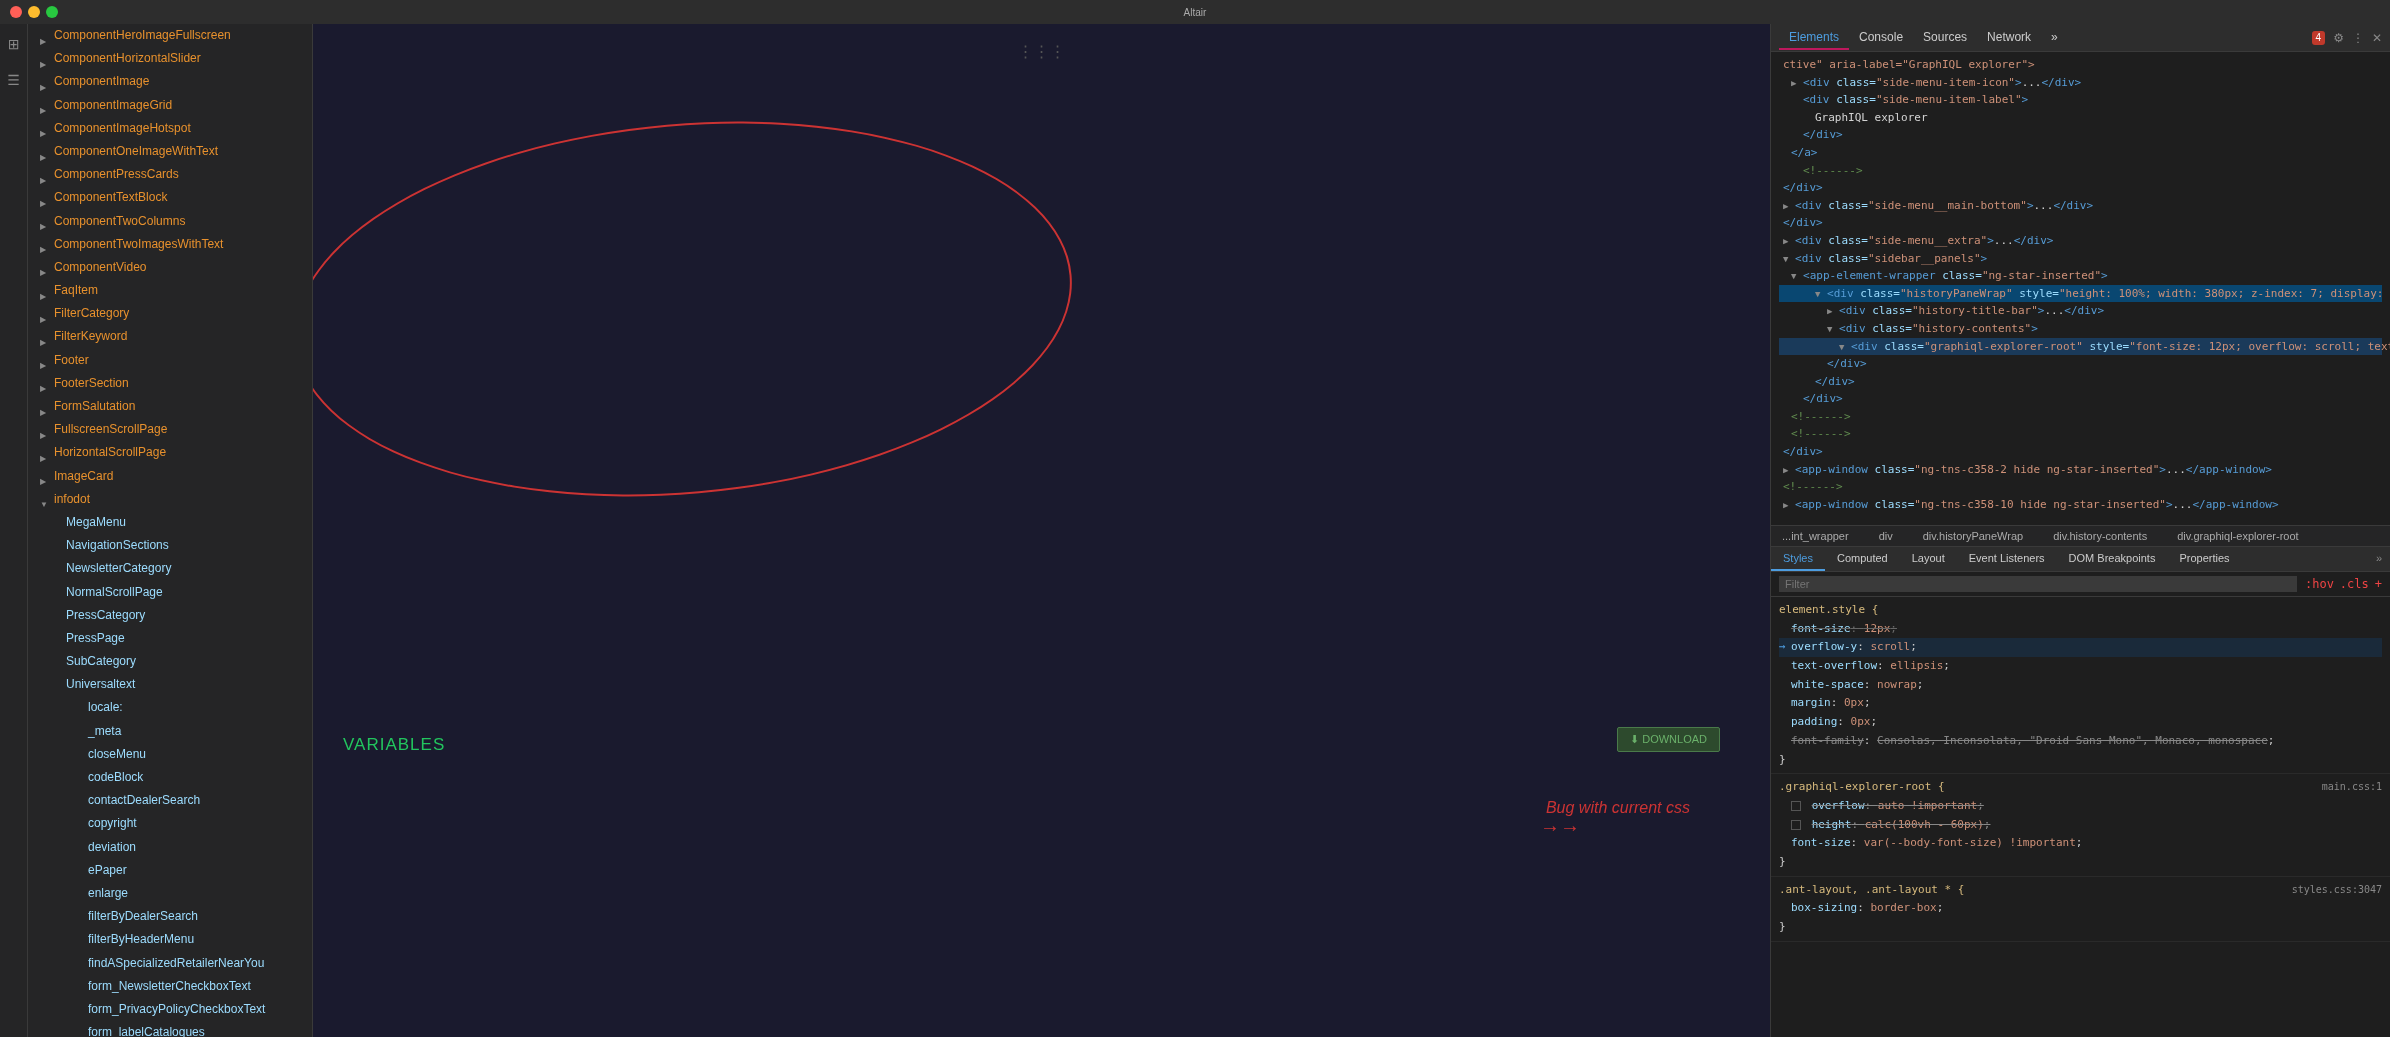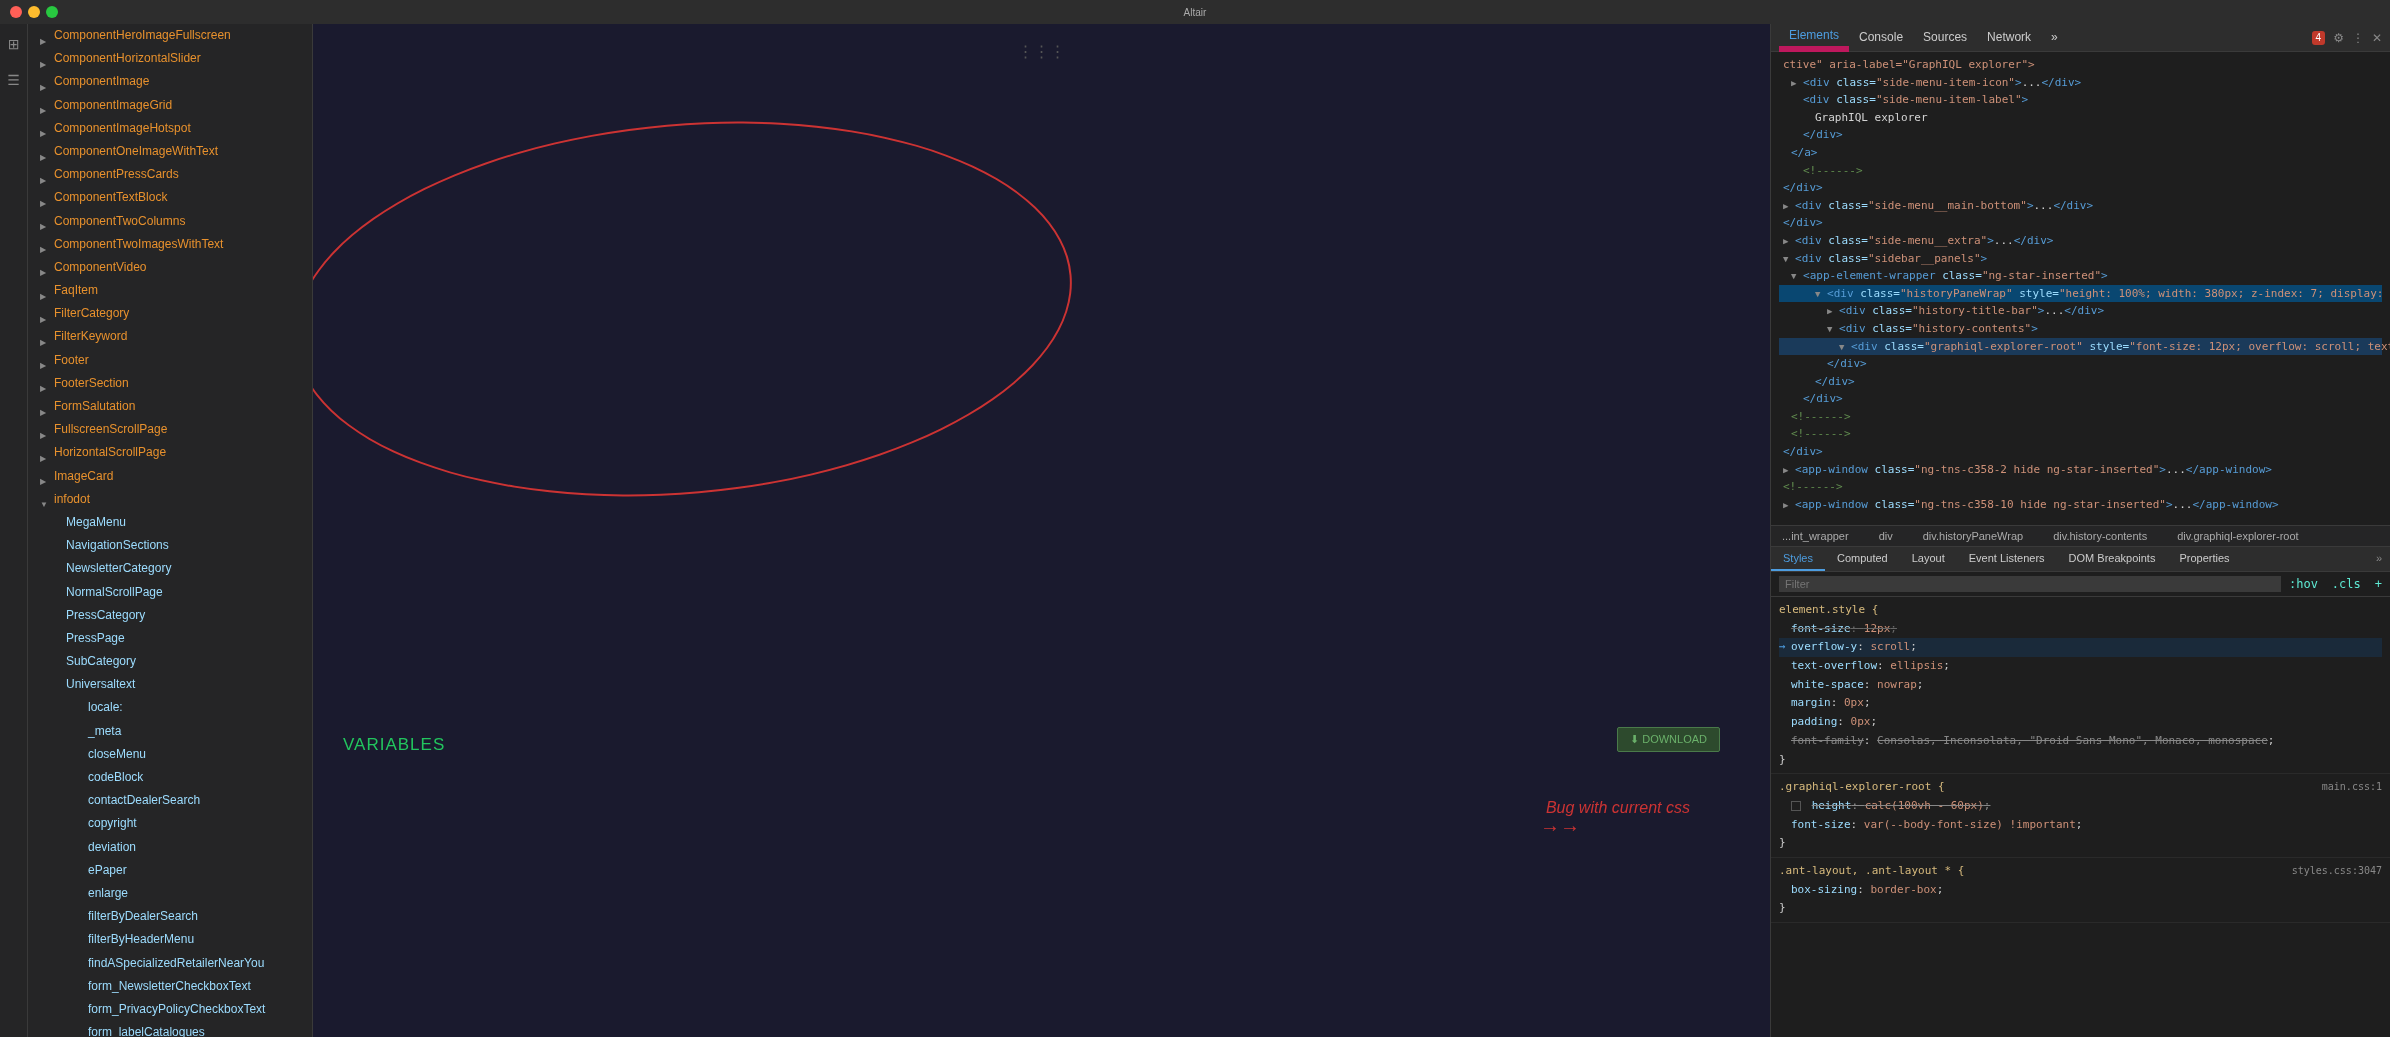--- a/index.html
+++ b/index.html
@@ -176,21 +176,21 @@
     }
     .devtools-tab {
       padding: 4px 10px;
       font-size: 12px;
       color: #ccc;
       cursor: pointer;
       border-bottom: 2px solid transparent;
     }
     .devtools-tab.active {
       color: #4d9de0;
-      border-bottom: 6px solid #be185d;
+      border-bottom: 2px solid #be185d;
     }
     .devtools-icons {
       margin-left: auto;
       display: flex;
       gap: 8px;
       color: #888;
       font-size: 12px;
     }
     .devtools-badge {
       background: #c0392b;
@@ -293,21 +293,21 @@
     }
     .css-filter-input {
       background: #3a3a3a;
       border: none;
       color: #ccc;
       padding: 2px 6px;
       font-size: 11px;
       outline: none;
       flex: 1;
     }
-    .css-filter-icons { display: flex; gap: 14px; color: #5eead4; font-size: 12px; }
+    .css-filter-icons { display: flex; gap: 6px; color: #ef4444; font-size: 12px; }
 
     .css-rule {
       padding: 4px 8px;
       border-bottom: 1px solid #2a2a2a;
       line-height: 1.7;
     }
 
     .css-selector { color: #d7ba7d; }
     .css-source { float: right; color: #888; font-size: 10px; }
     .css-prop { color: #9cdcfe; }
@@ -713,20 +713,24 @@
         <div>}</div>
       </div>
 
       <div class="css-rule">
         <div>
           <span class="css-selector">.graphiql-explorer-root {</span>
           <span class="css-source">main.css:1</span>
         </div>
         <div style="padding-left:12px;">
           <span class="css-checkbox"></span>
+          <span class="css-strikethrough"><span class="css-prop">overflow</span>: <span class="css-val">auto !important</span>;</span>
+        </div>
+        <div style="padding-left:12px;">
+          <span class="css-checkbox"></span>
           <span class="css-strikethrough"><span class="css-prop">height</span>: <span class="css-val">calc(100vh - 60px)</span>;</span>
         </div>
         <div style="padding-left:12px;">
           <span class="css-prop">font-size</span>: <span class="css-val">var(--body-font-size) !important</span>;
         </div>
         <div>}</div>
       </div>
 
       <div class="css-rule">
         <div>

